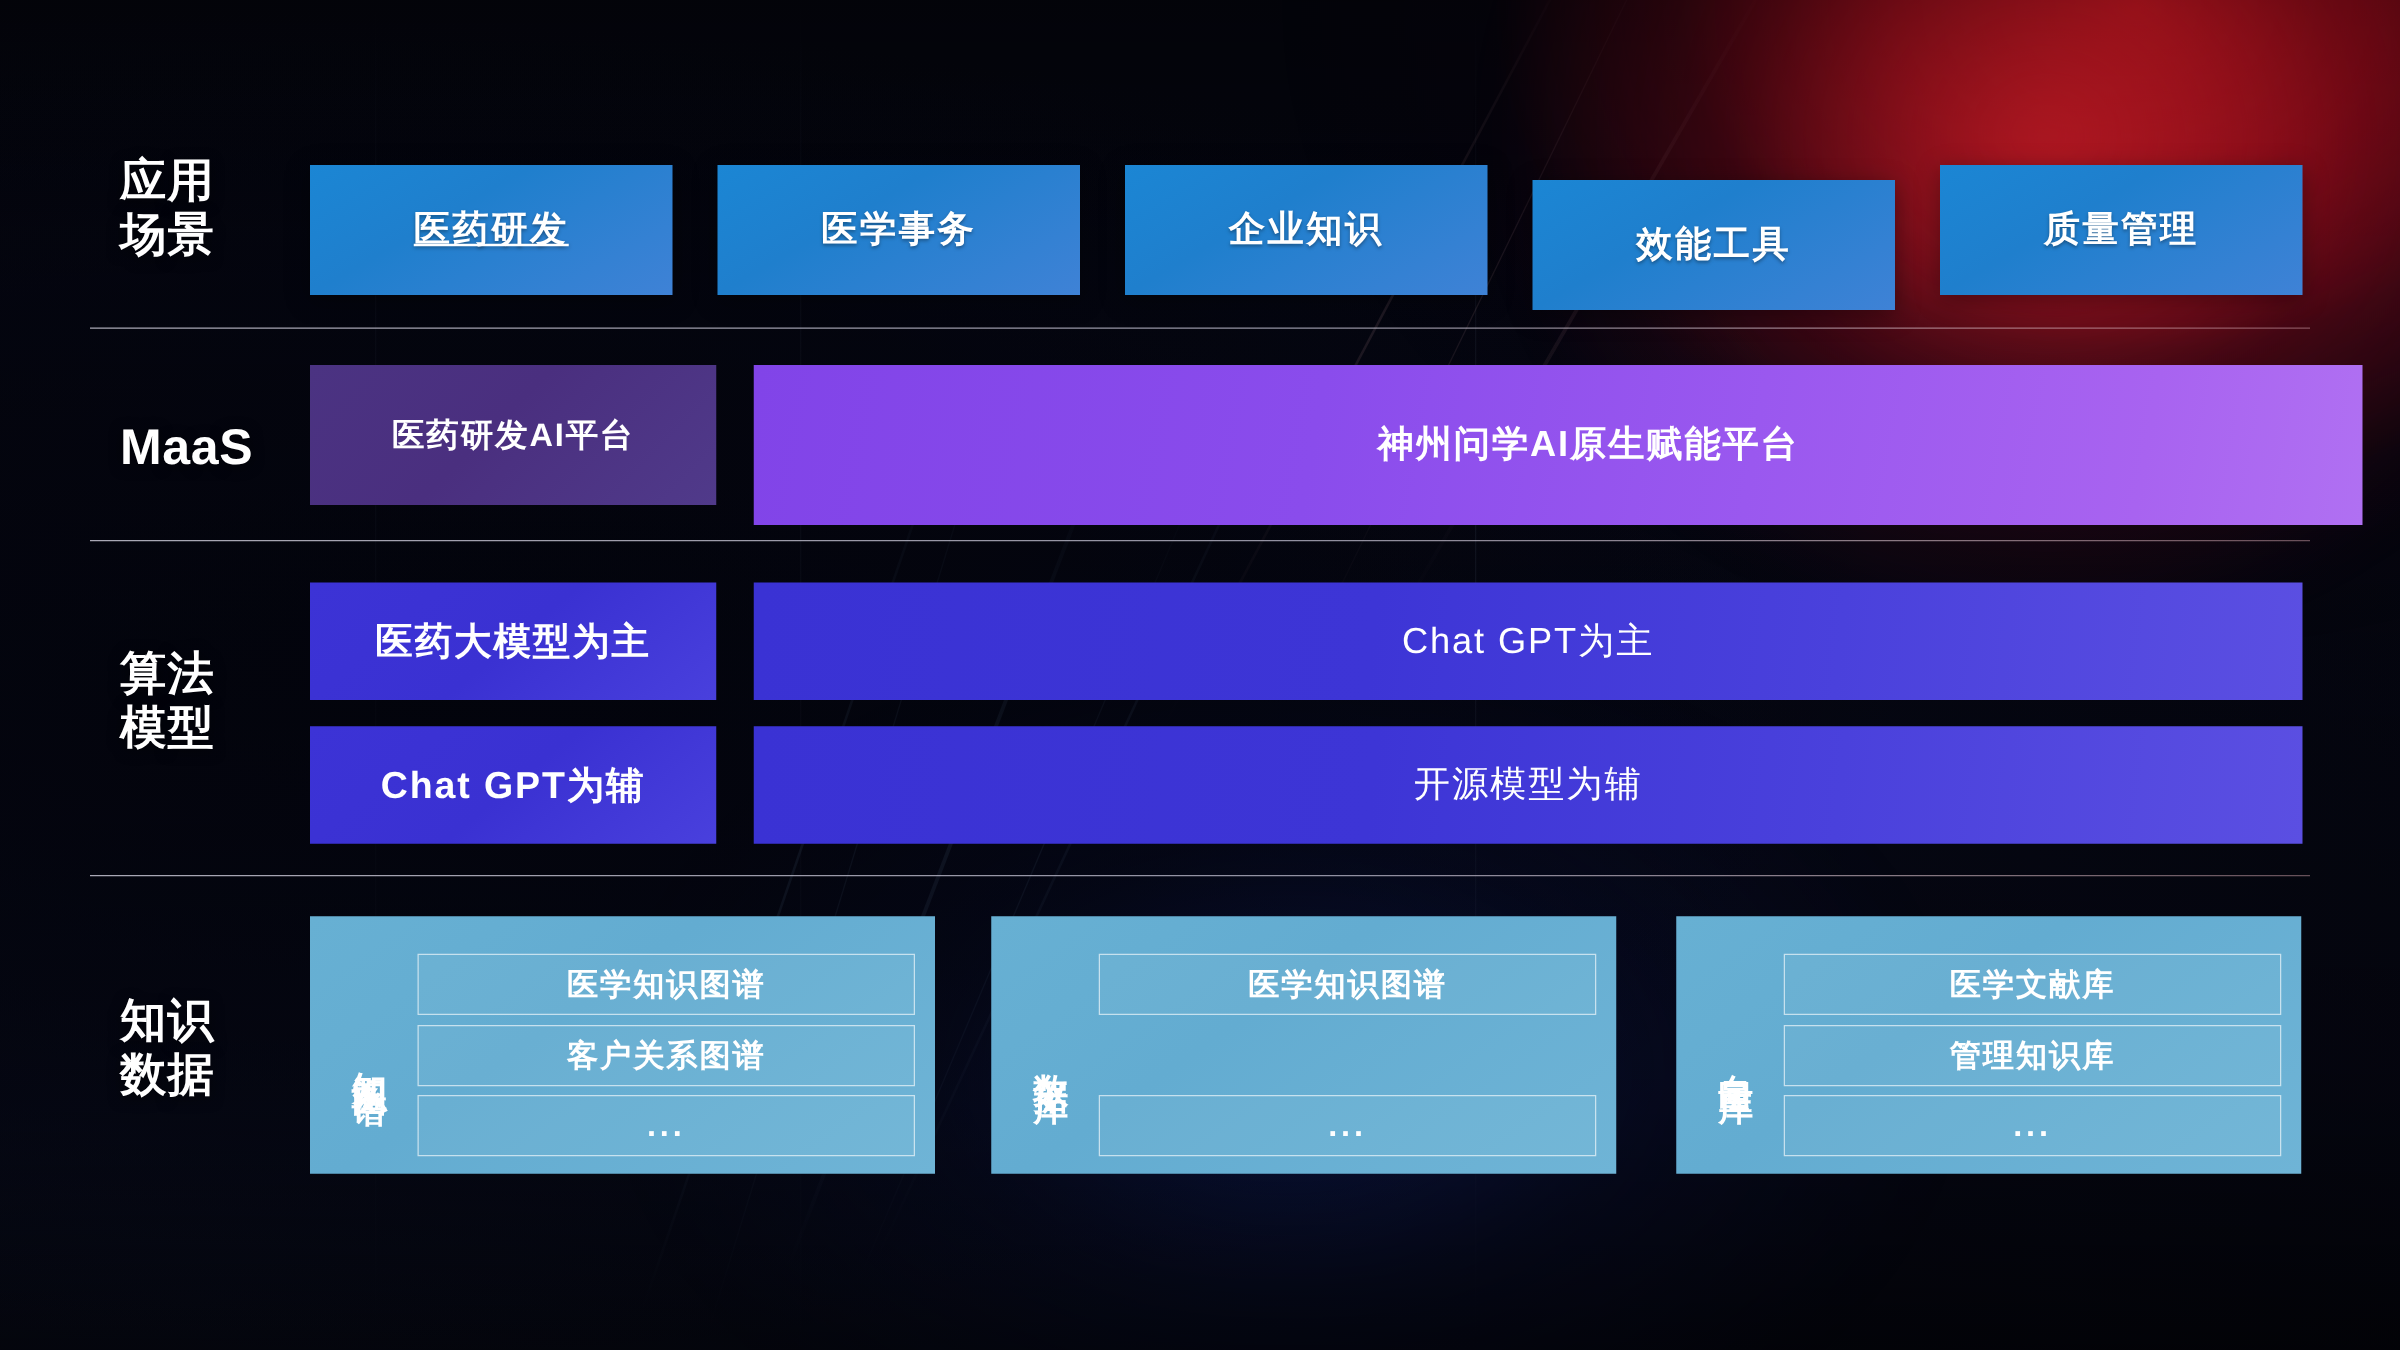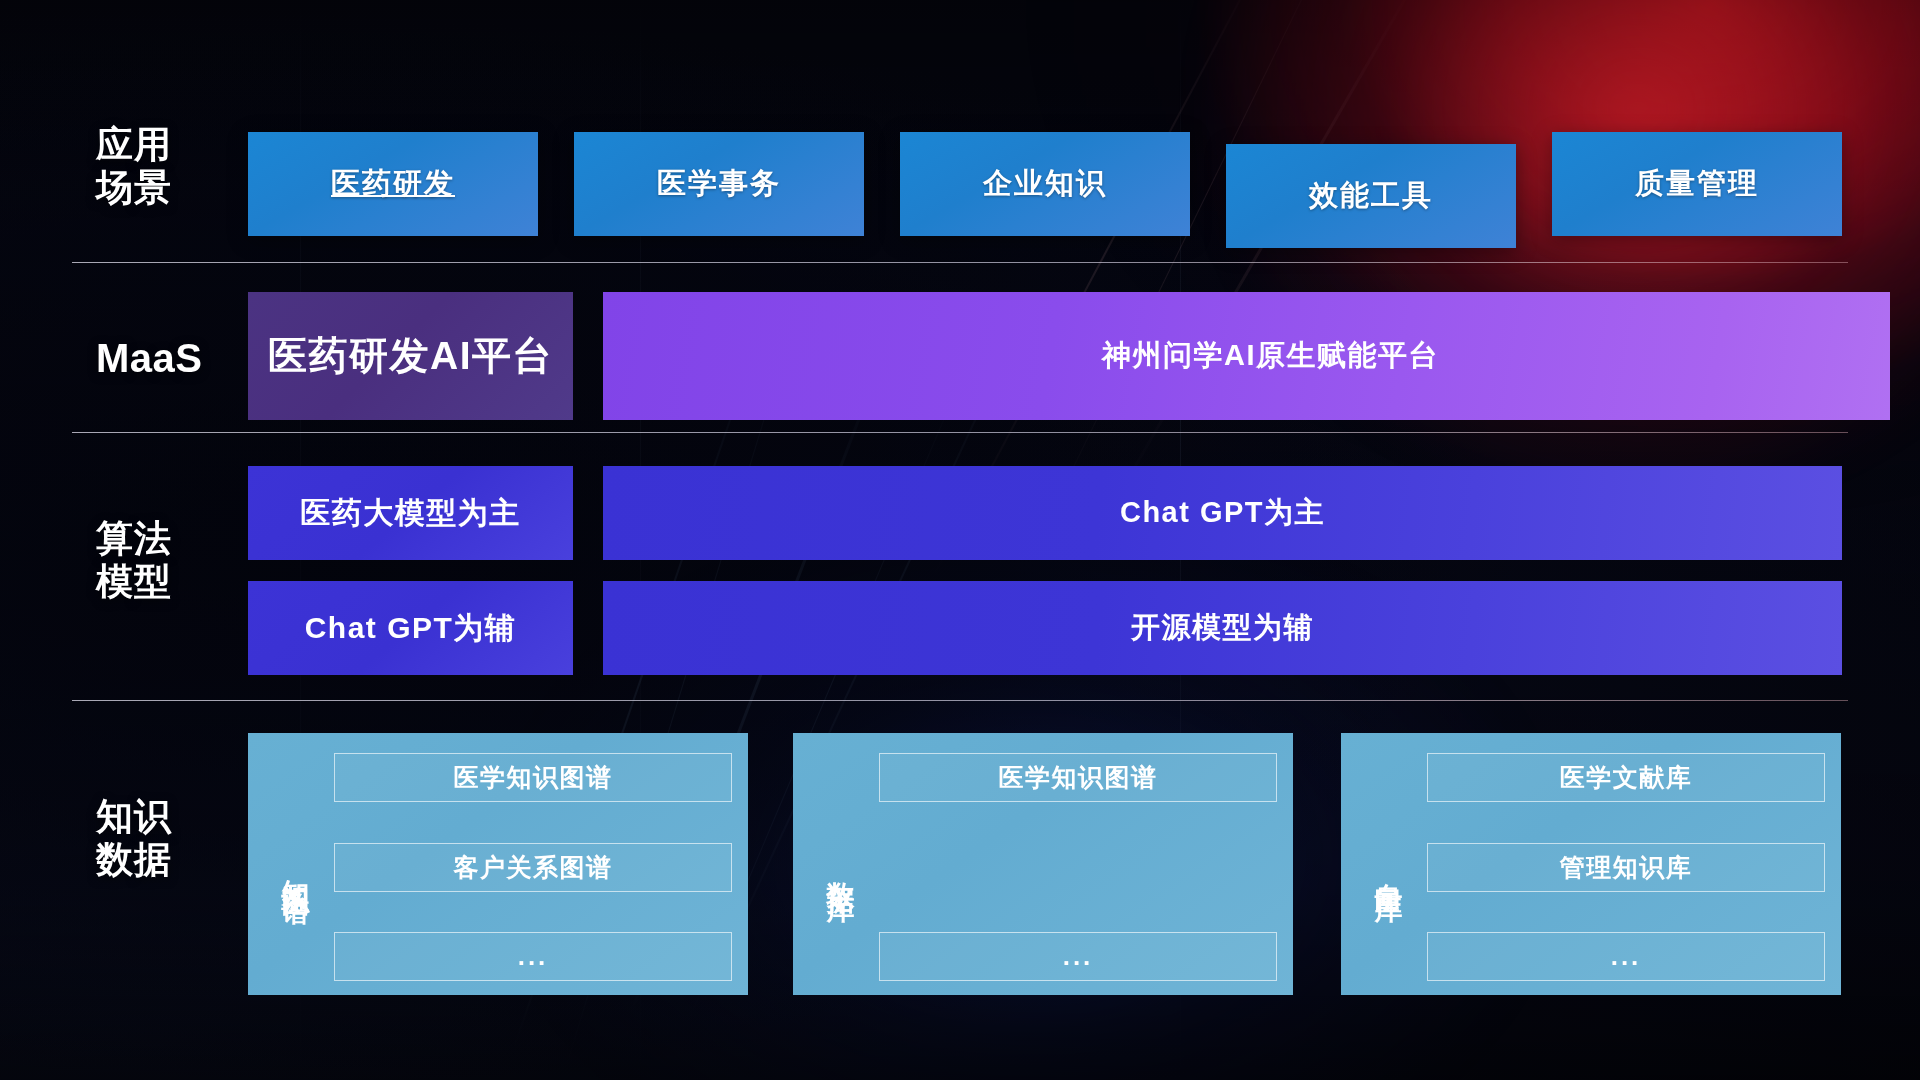--- a/index.html
+++ b/index.html
@@ -57,52 +57,52 @@
     position:absolute;height:104px;
     background:linear-gradient(150deg,#1b86d4 0%,#1f7fcd 38%,#3f82d6 100%);
     display:flex;align-items:center;justify-content:center;
     color:#fff;font-size:29px;font-weight:700;letter-spacing:2px;
     box-shadow:0 4px 18px rgba(0,0,0,0.35);
   }
   .appbox span{text-shadow:0 1px 3px rgba(0,0,0,0.35);}
 
   
   .maas-left{
-    position:absolute;height:128px;
+    position:absolute;height:112px;
     background:linear-gradient(135deg,#4b3382 0%,#4a2f7f 45%,#503a8a 100%);
     display:flex;align-items:center;justify-content:center;
-    color:#fff;font-size:39px;font-weight:700;letter-spacing:1.5px;
+    color:#fff;font-size:26px;font-weight:700;letter-spacing:1.5px;
   }
   .maas-right{
     position:absolute;height:128px;
     background:linear-gradient(100deg,#8144e8 0%,#8a4cec 35%,#9a58ef 62%,#a863f0 86%,#b070f2 100%);
     display:flex;align-items:center;justify-content:center;
     color:#fff;font-size:29px;font-weight:700;letter-spacing:1.5px;padding-left:48px;
   }
 
   
   .algo-left{
     position:absolute;height:94px;
     background:linear-gradient(140deg,#3c33d6 0%,#3a31d2 50%,#4940dd 100%);
     display:flex;align-items:center;justify-content:center;
     color:#fff;font-size:30px;font-weight:700;letter-spacing:1.5px;
   }
   .algo-right{
     position:absolute;height:94px;
     background:linear-gradient(96deg,#3a32d4 0%,#3d35d6 40%,#4a41dc 70%,#5b4fe2 100%);
     display:flex;align-items:center;justify-content:center;
-    color:#fff;font-size:29px;font-weight:700;letter-spacing:1.5px;
+    color:#fff;font-size:29px;font-weight:400;letter-spacing:1.5px;
   }
 
   
   .kpanel{
-    position:absolute;height:262px;
+    position:absolute;height:206px;
     background:linear-gradient(145deg,#67b0d3 0%,#63acd1 40%,#6fb4d6 100%);
     display:flex;align-items:stretch;
-    padding:20px 16px 14px 18px;box-sizing:border-box;
+    padding:30px 16px 14px 18px;box-sizing:border-box;
   }
   .kvlabel{
     width:58px;flex:0 0 58px;
     display:flex;align-items:center;justify-content:center;
     color:#fff;font-size:28px;font-weight:700;
     writing-mode:vertical-rl;text-orientation:upright;
     letter-spacing:5px;line-height:1;
   }
   .kitems{flex:1;display:flex;flex-direction:column;justify-content:space-between;padding-left:10px;}
   .kitem{

